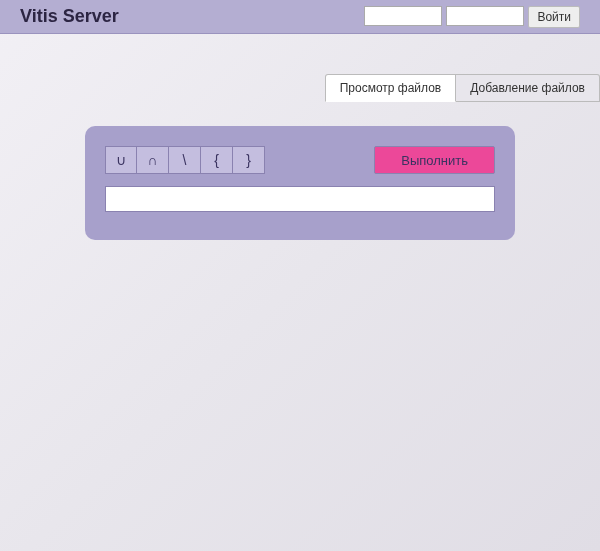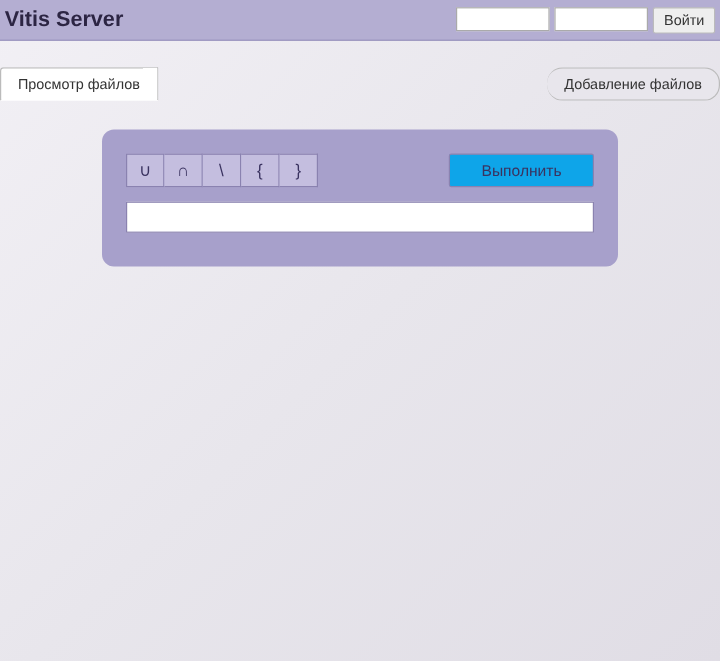--- a/index.html
+++ b/index.html
@@ -6,21 +6,21 @@
   html, body { width: 600px; height: 551px; font-family: Arial, sans-serif; }
   body {
     background: linear-gradient(135deg, #f2f0f5 0%, #e8e6ec 50%, #e0dde5 100%);
     overflow: hidden;
   }
   .header {
     background: #b4aed2;
     height: 34px;
     display: flex;
     align-items: center;
-    padding: 0 4px;
+    padding: 0 20px;
     border-bottom: 1px solid #9a93be;
   }
   .app-title {
     font-size: 18px;
     font-weight: bold;
     color: #2c2543;
     flex: 1;
   }
   .login-box {
     display: flex;
@@ -39,38 +39,38 @@
     padding: 0 8px;
     font-size: 12px;
     background: #eee;
     border: 1px solid #bbb;
     border-radius: 2px;
     cursor: pointer;
     color: #333;
   }
   .tabs {
     display: flex;
-    justify-content: space-between;
-    margin-top: 22px;
+    justify-content: flex-end;
+    margin-top: 40px;
   }
   .tab {
     border: 1px solid #bbb;
     background: #e8e6ec;
     font-size: 12px;
     padding: 6px 14px;
     color: #333;
     cursor: pointer;
   }
   .tab.active {
     background: #ffffff;
     border-bottom: 1px solid #fff;
   }
   .tab + .tab { border-left: none; }
   .tab:first-child { border-top-left-radius: 3px; }
-  .tab:last-child { border-top-right-radius: 3px; border-radius: 13px; }
+  .tab:last-child { border-top-right-radius: 3px; }
 
   .panel {
     margin: 24px auto 0 auto;
     width: 430px;
     background: #a7a0cb;
     border-radius: 10px;
     padding: 20px 20px 28px 20px;
   }
   .toolbar-row {
     display: flex;
@@ -88,21 +88,21 @@
     font-size: 14px;
     color: #3a3360;
     cursor: pointer;
     font-family: Arial, sans-serif;
   }
   .sym-buttons button + button { border-left: none; }
   .spacer { flex: 1; }
   .exec-button {
     height: 28px;
     padding: 0 26px;
-    background: #0ea5e9;
+    background: #ec4899;
     border: 1px solid #8a82b0;
     font-size: 13px;
     color: #3a3360;
     cursor: pointer;
     border-radius: 2px;
   }
   .query-input {
     margin-top: 12px;
     width: 100%;
     height: 26px;

